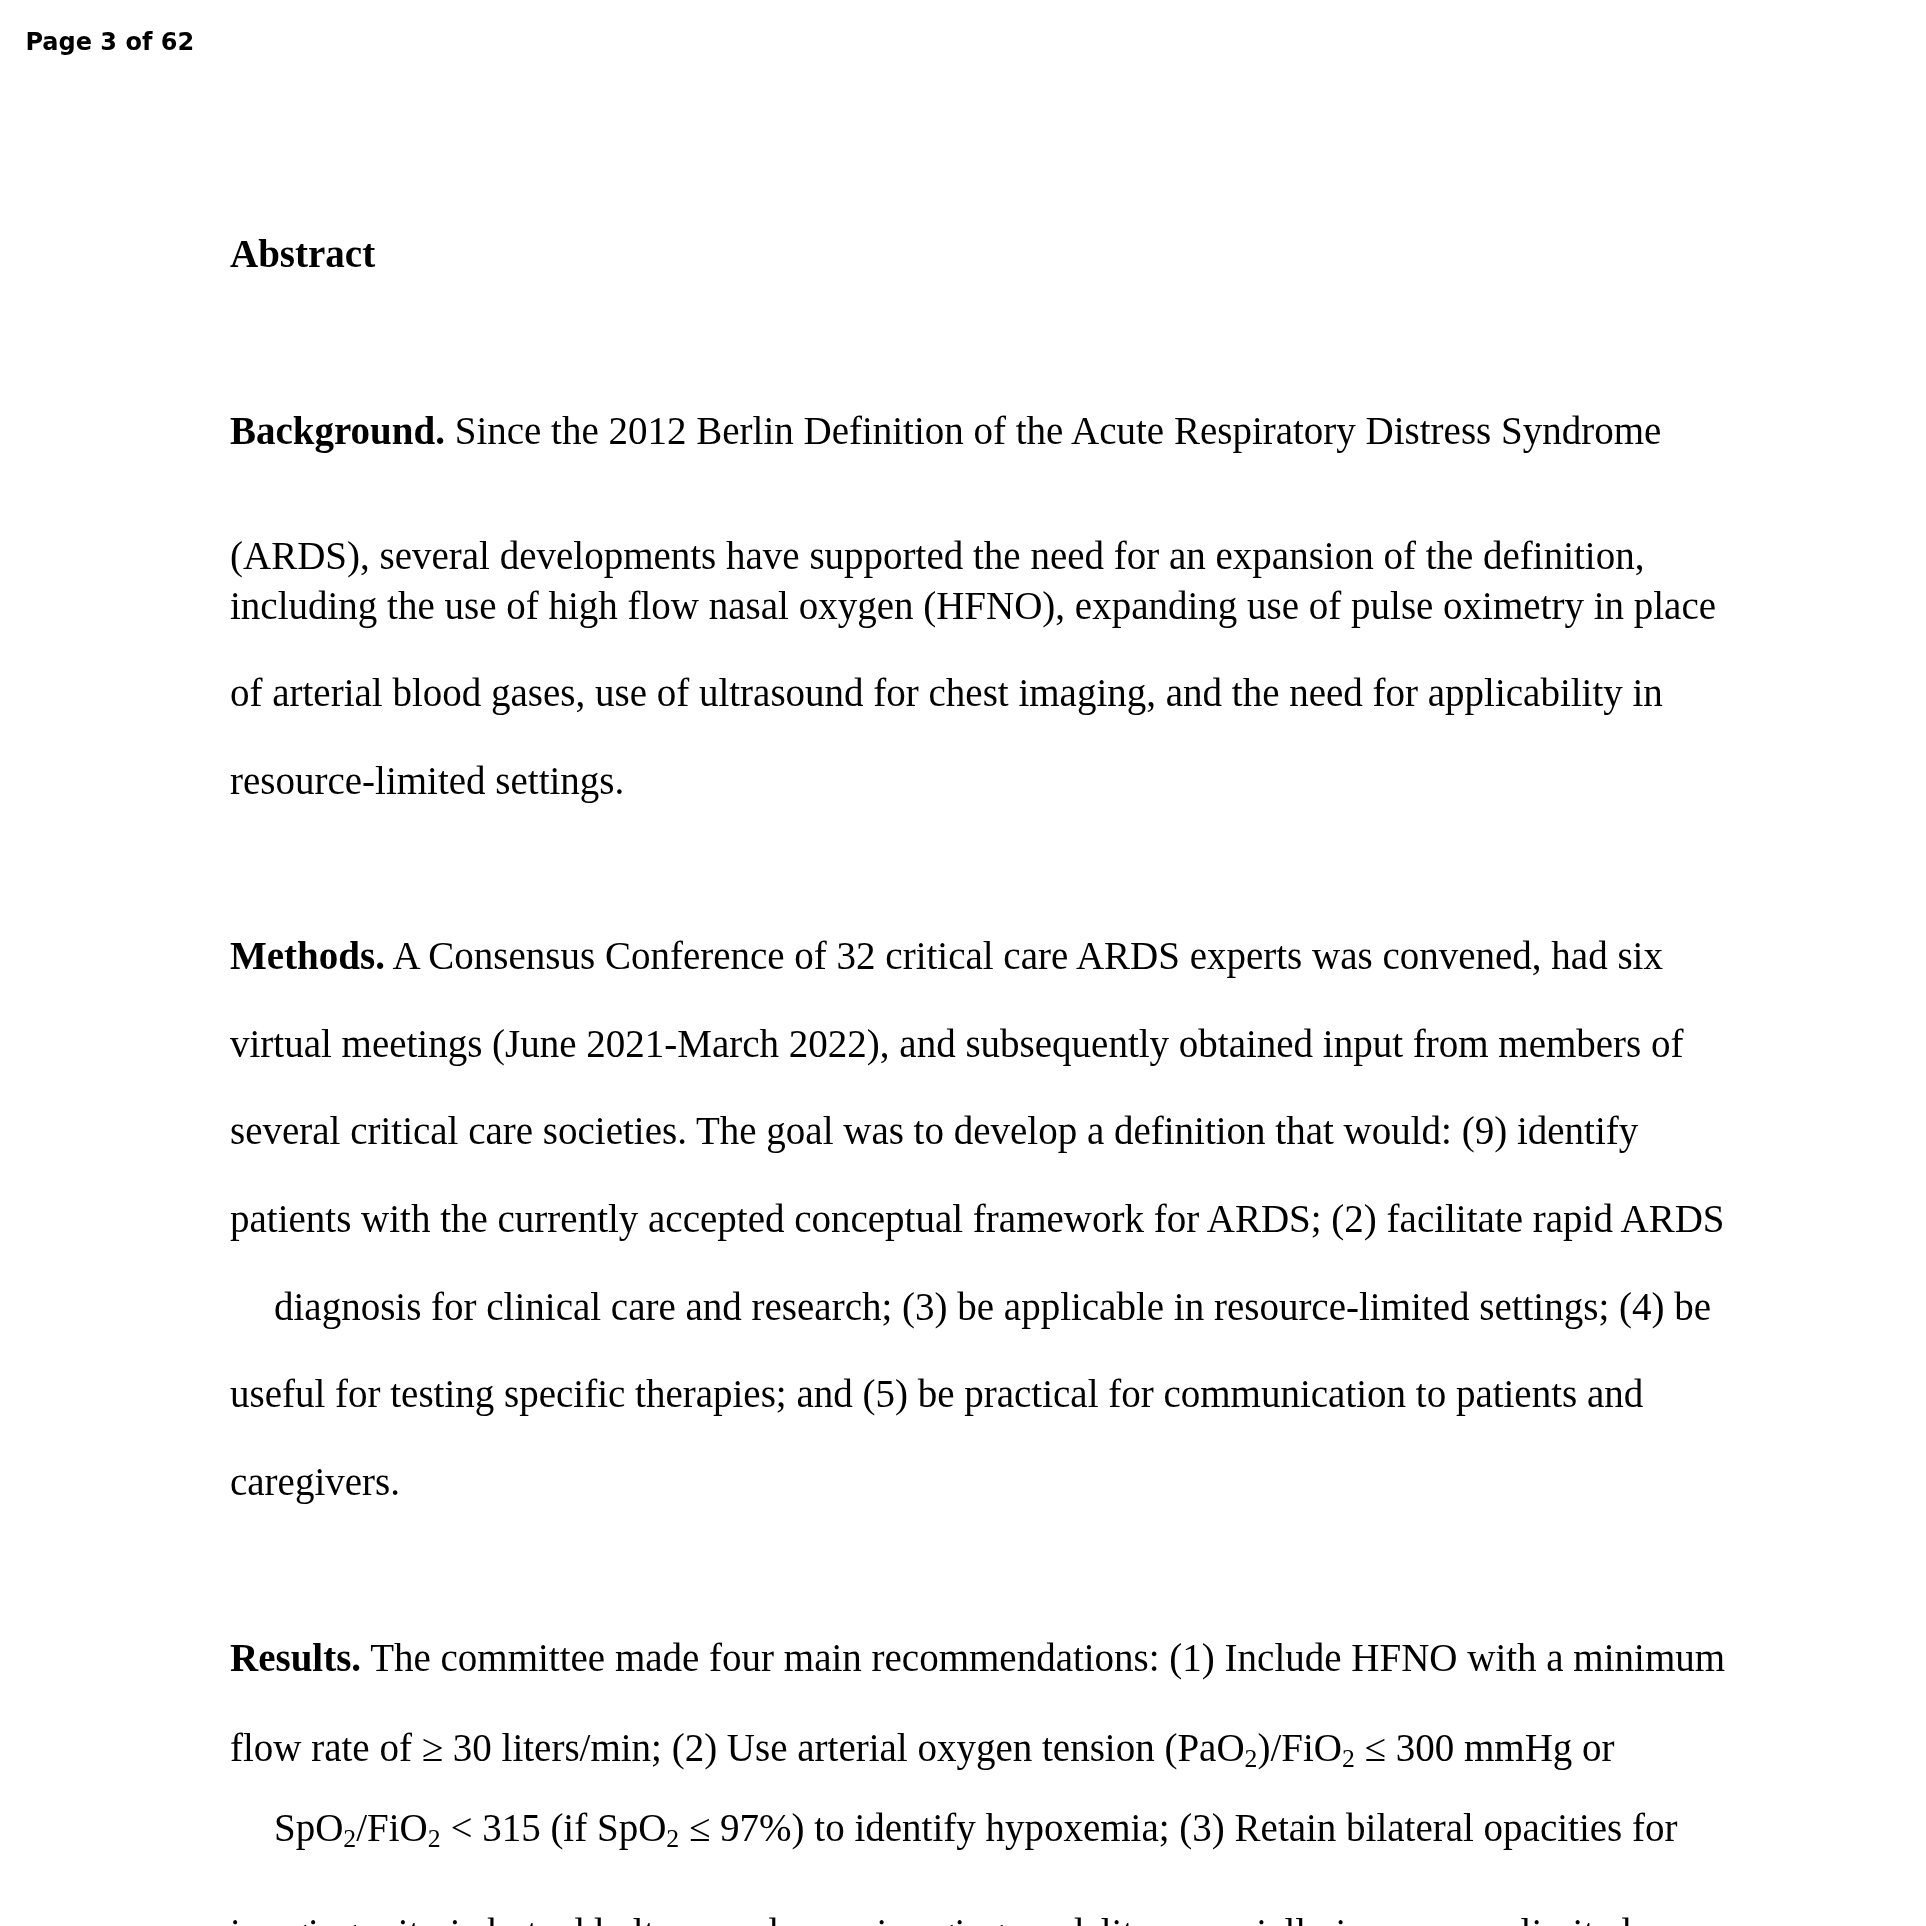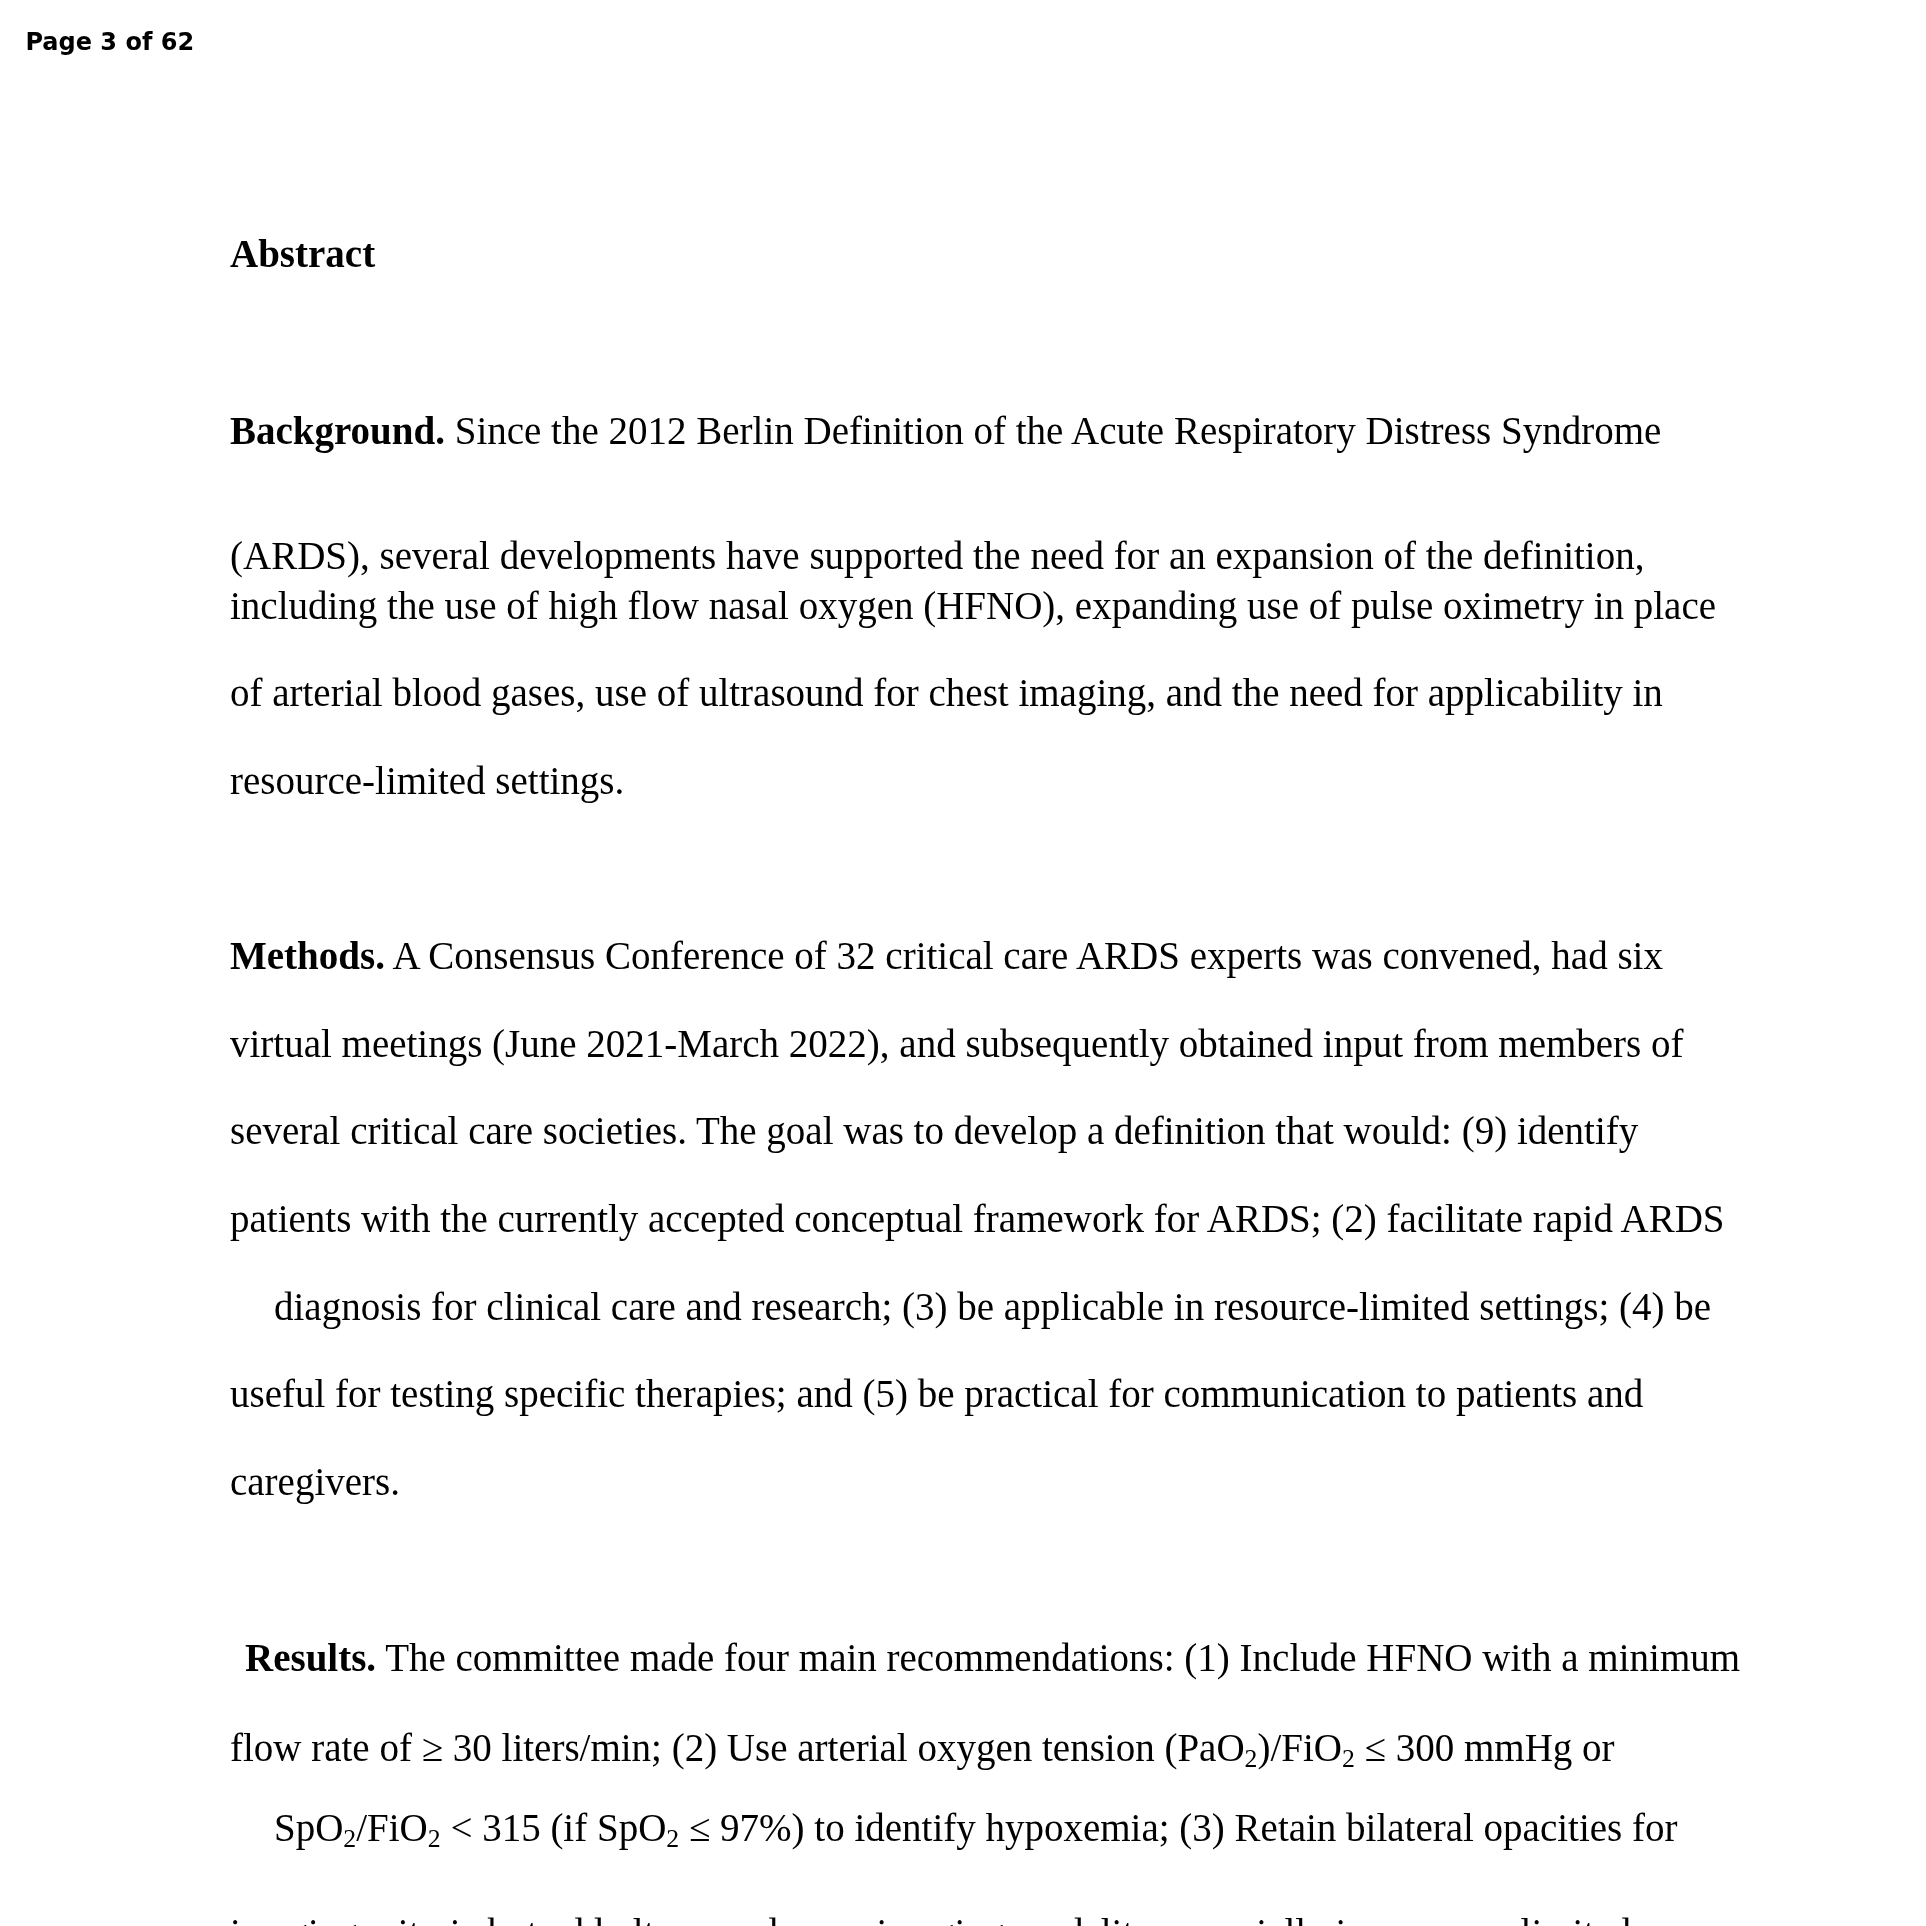--- a/index.html
+++ b/index.html
@@ -71,20 +71,20 @@
     <div class="line" style="top:936px;"><span class="lead">Methods.</span><span> A Consensus Conference of 32 critical care ARDS experts was convened, had six</span></div>
     <div class="line" style="top:1024px;">virtual meetings (June 2021-March 2022), and subsequently obtained input from members of</div>
     <div class="line" style="top:1111px;">several critical care societies. The goal was to develop a definition that would: (9) identify</div>
     <div class="line" style="top:1199px;text-align:right;">patients with the currently accepted conceptual framework for ARDS; (2) facilitate rapid ARDS</div>
     <div class="line" style="top:1287px;margin-left:44px;">diagnosis for clinical care and research; (3) be applicable in resource-limited settings; (4) be</div>
     <div class="line" style="top:1374px;">useful for testing specific therapies; and (5) be practical for communication to patients and</div>
     <div class="line" style="top:1462px;">caregivers.</div>
   </div>
 
   <div>
-    <div class="line" style="top:1638px;margin-left:15px;"><span class="lead">Results.</span> <span>The committee made four main recommendations: (1) Include HFNO with a minimum</span></div>
+    <div class="line" style="top:1638px;"><span class="lead">Results.</span> <span>The committee made four main recommendations: (1) Include HFNO with a minimum</span></div>
     <div class="line" style="top:1728px;"><span>flow rate of ≥ 30 liters/min; (2) Use arterial oxygen tension (PaO</span><sub>2</sub><span>)/FiO</span><sub>2</sub><span> ≤ 300 mmHg or</span></div>
     <div class="line" style="top:1808px;margin-left:44px;"><span>SpO</span><sub>2</sub><span>/FiO</span><sub>2</sub><span> &lt; 315 (if SpO</span><sub>2</sub><span> ≤ 97%) to identify hypoxemia; (3) Retain bilateral opacities for</span></div>
     <div class="line" style="top:1913px;">imaging criteria but add ultrasound as an imaging modality, especially in resource-limited areas;</div>
 
   </div>
 </div>
 
 
 </body></html>

